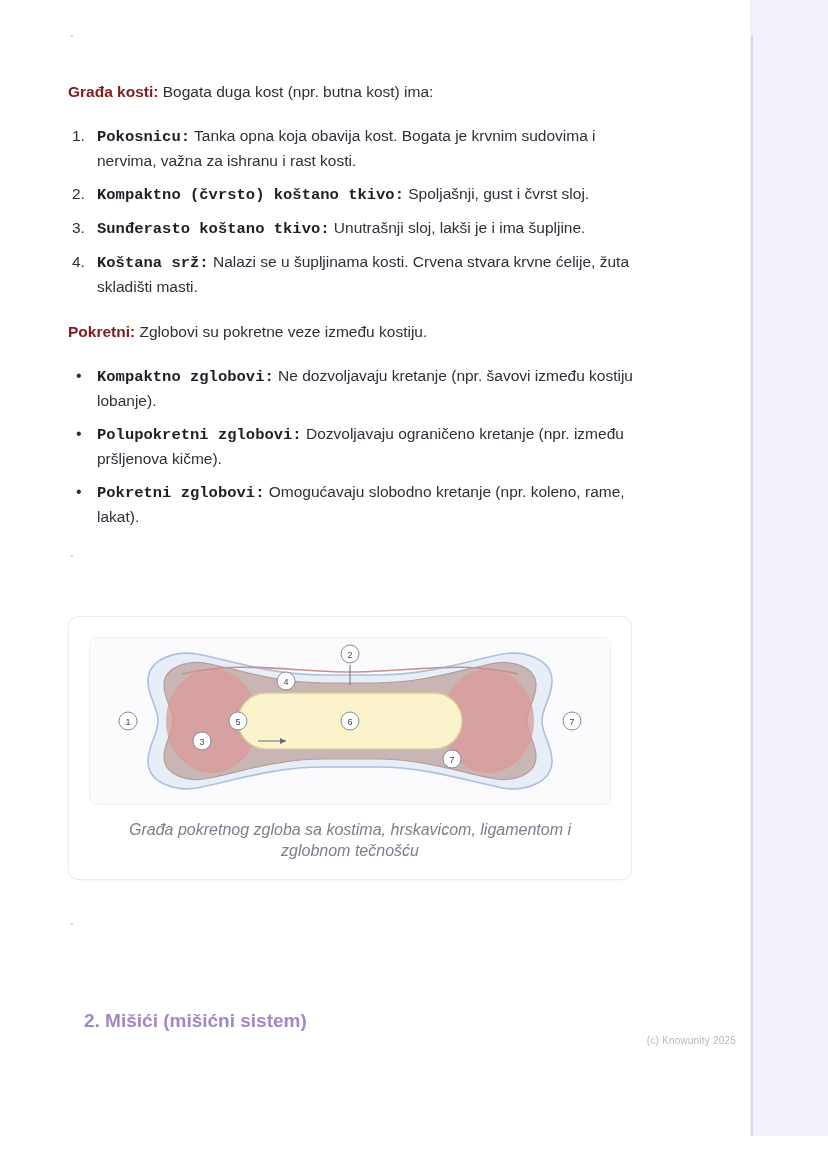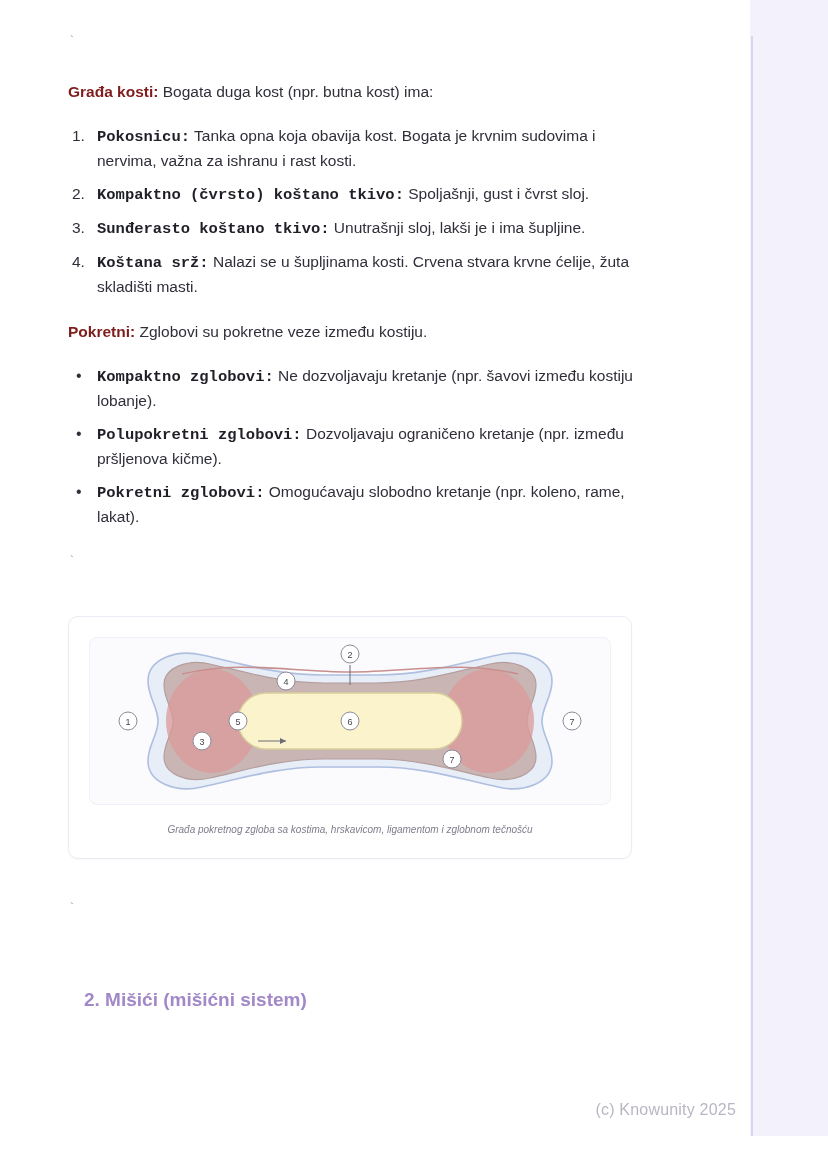--- a/index.html
+++ b/index.html
@@ -116,39 +116,39 @@
     border: 1px solid #f1eff7;
     display: flex;
     align-items: center;
     justify-content: center;
     overflow: hidden;
   }
   .figure-caption {
     margin-top: 14px;
     text-align: center;
     font-style: italic;
-    font-size: 10px;
+    font-size: 16px;
     line-height: 21px;
     color: #7d7d8c;
     padding: 0 24px;
   }
 
   h2.section-title {
     margin: 16px;
     font-size: 19px;
     line-height: 26px;
     font-weight: 700;
     color: #a288c8;
   }
 
   .footer-credit {
     position: absolute;
     right: 92px;
-    top: 1101px;
-    font-size: 16px;
+    top: 1035px;
+    font-size: 10px;
     color: #b9b6c4;
     letter-spacing: 0.2px;
   }
 
   svg { display: block; }
 </style>
 </head>
 <body>
 
 <div class="right-strip"></div>

